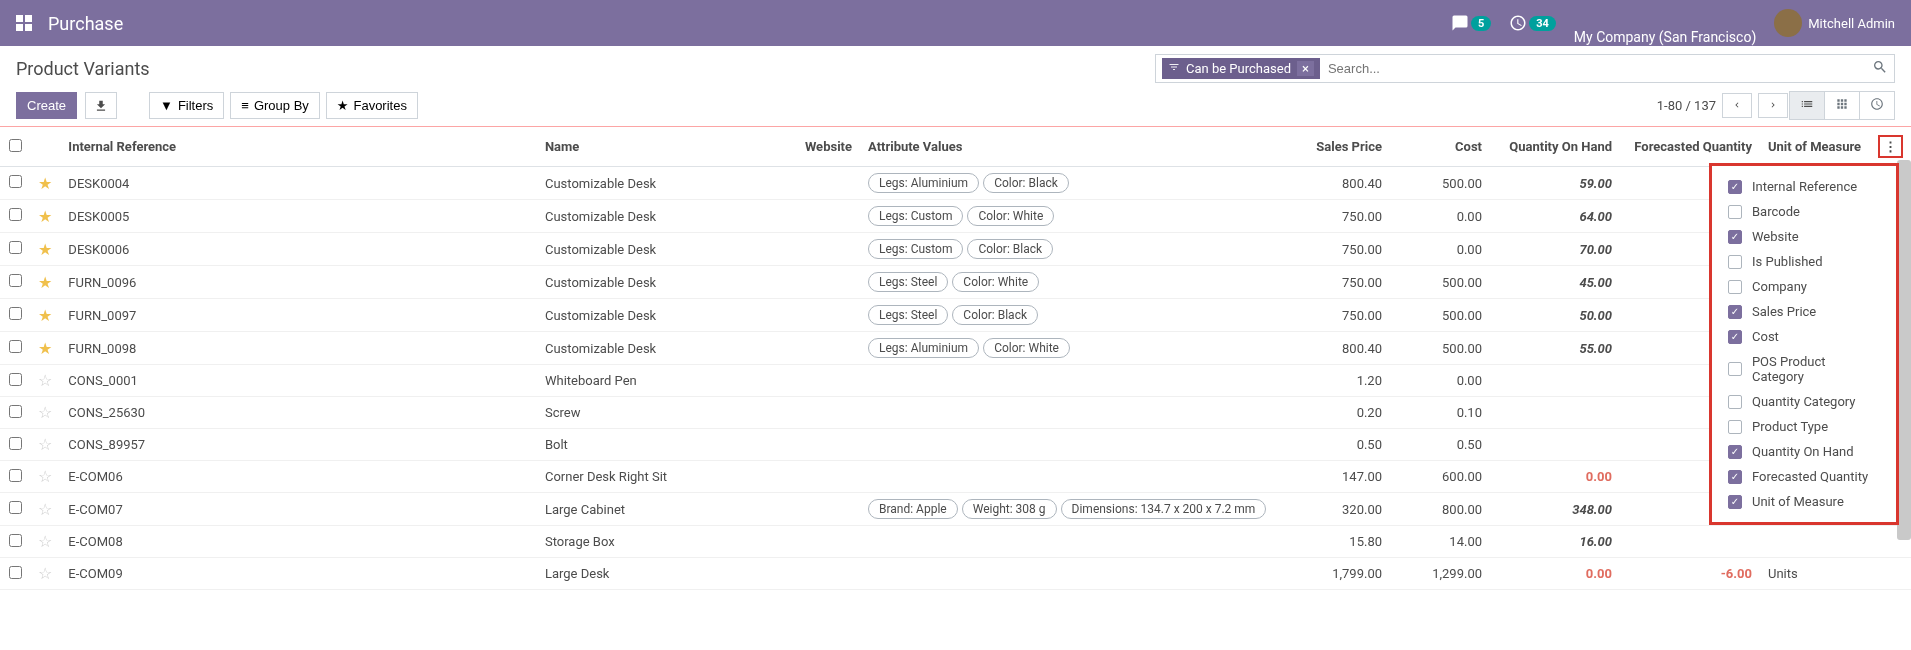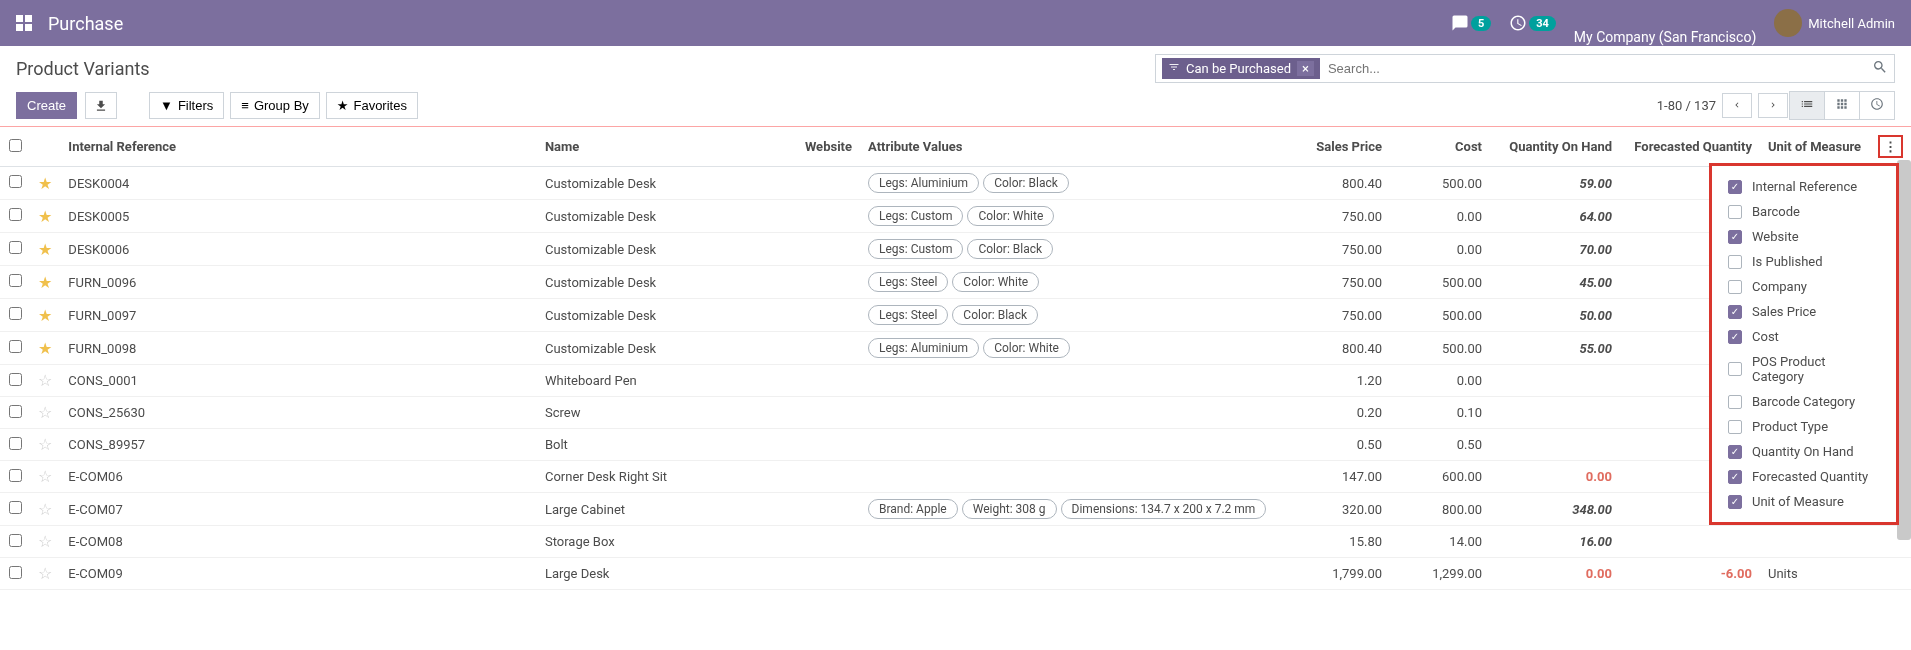--- a/index.html
+++ b/index.html
@@ -411,21 +411,21 @@
       <div class="dropdown-item">
         <span class="dchk on"></span>
         <span>Cost</span>
       </div>
       <div class="dropdown-item">
         <span class="dchk "></span>
         <span>POS Product Category</span>
       </div>
       <div class="dropdown-item">
         <span class="dchk "></span>
-        <span>Barcode Category</span>
+        <span>Quantity Category</span>
       </div>
       <div class="dropdown-item">
         <span class="dchk "></span>
         <span>Product Type</span>
       </div>
       <div class="dropdown-item">
         <span class="dchk on"></span>
         <span>Quantity On Hand</span>
       </div>
       <div class="dropdown-item">

